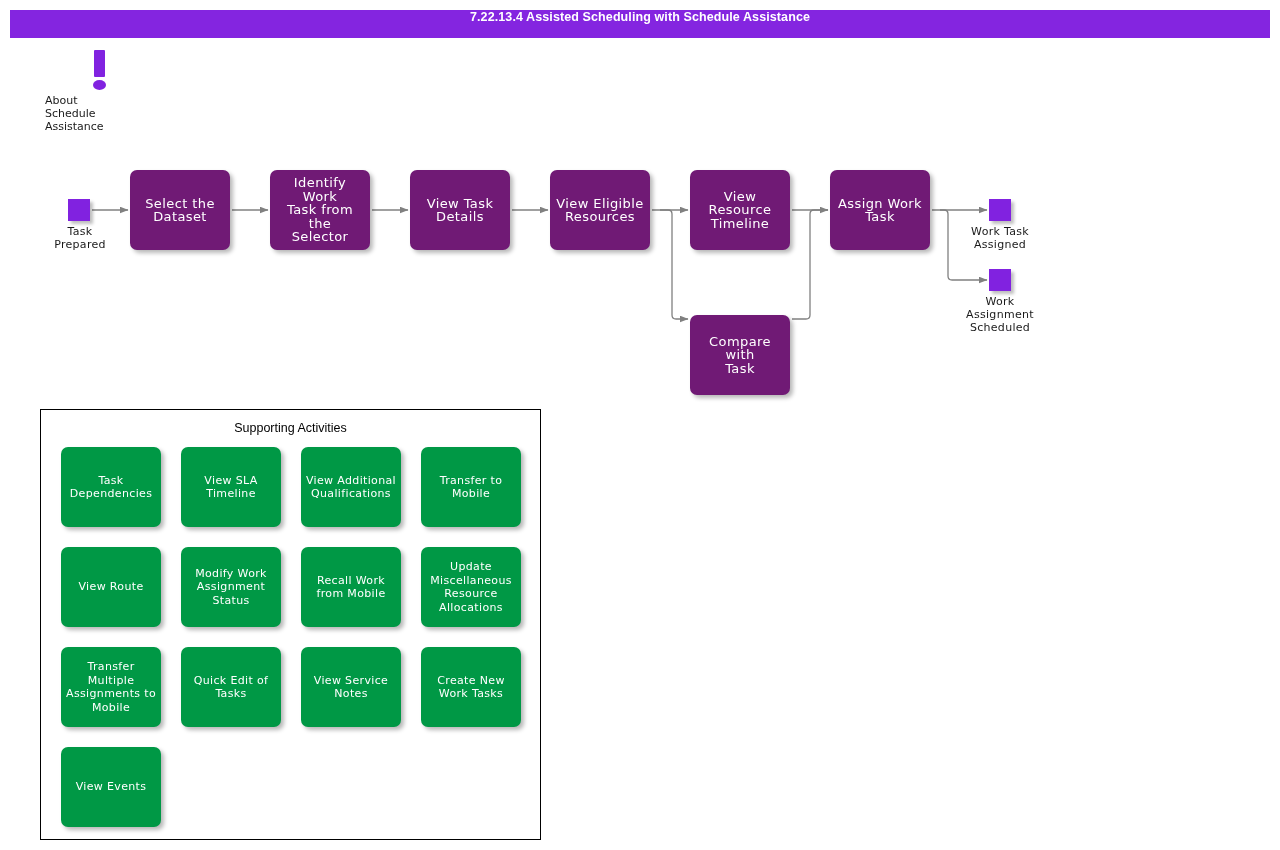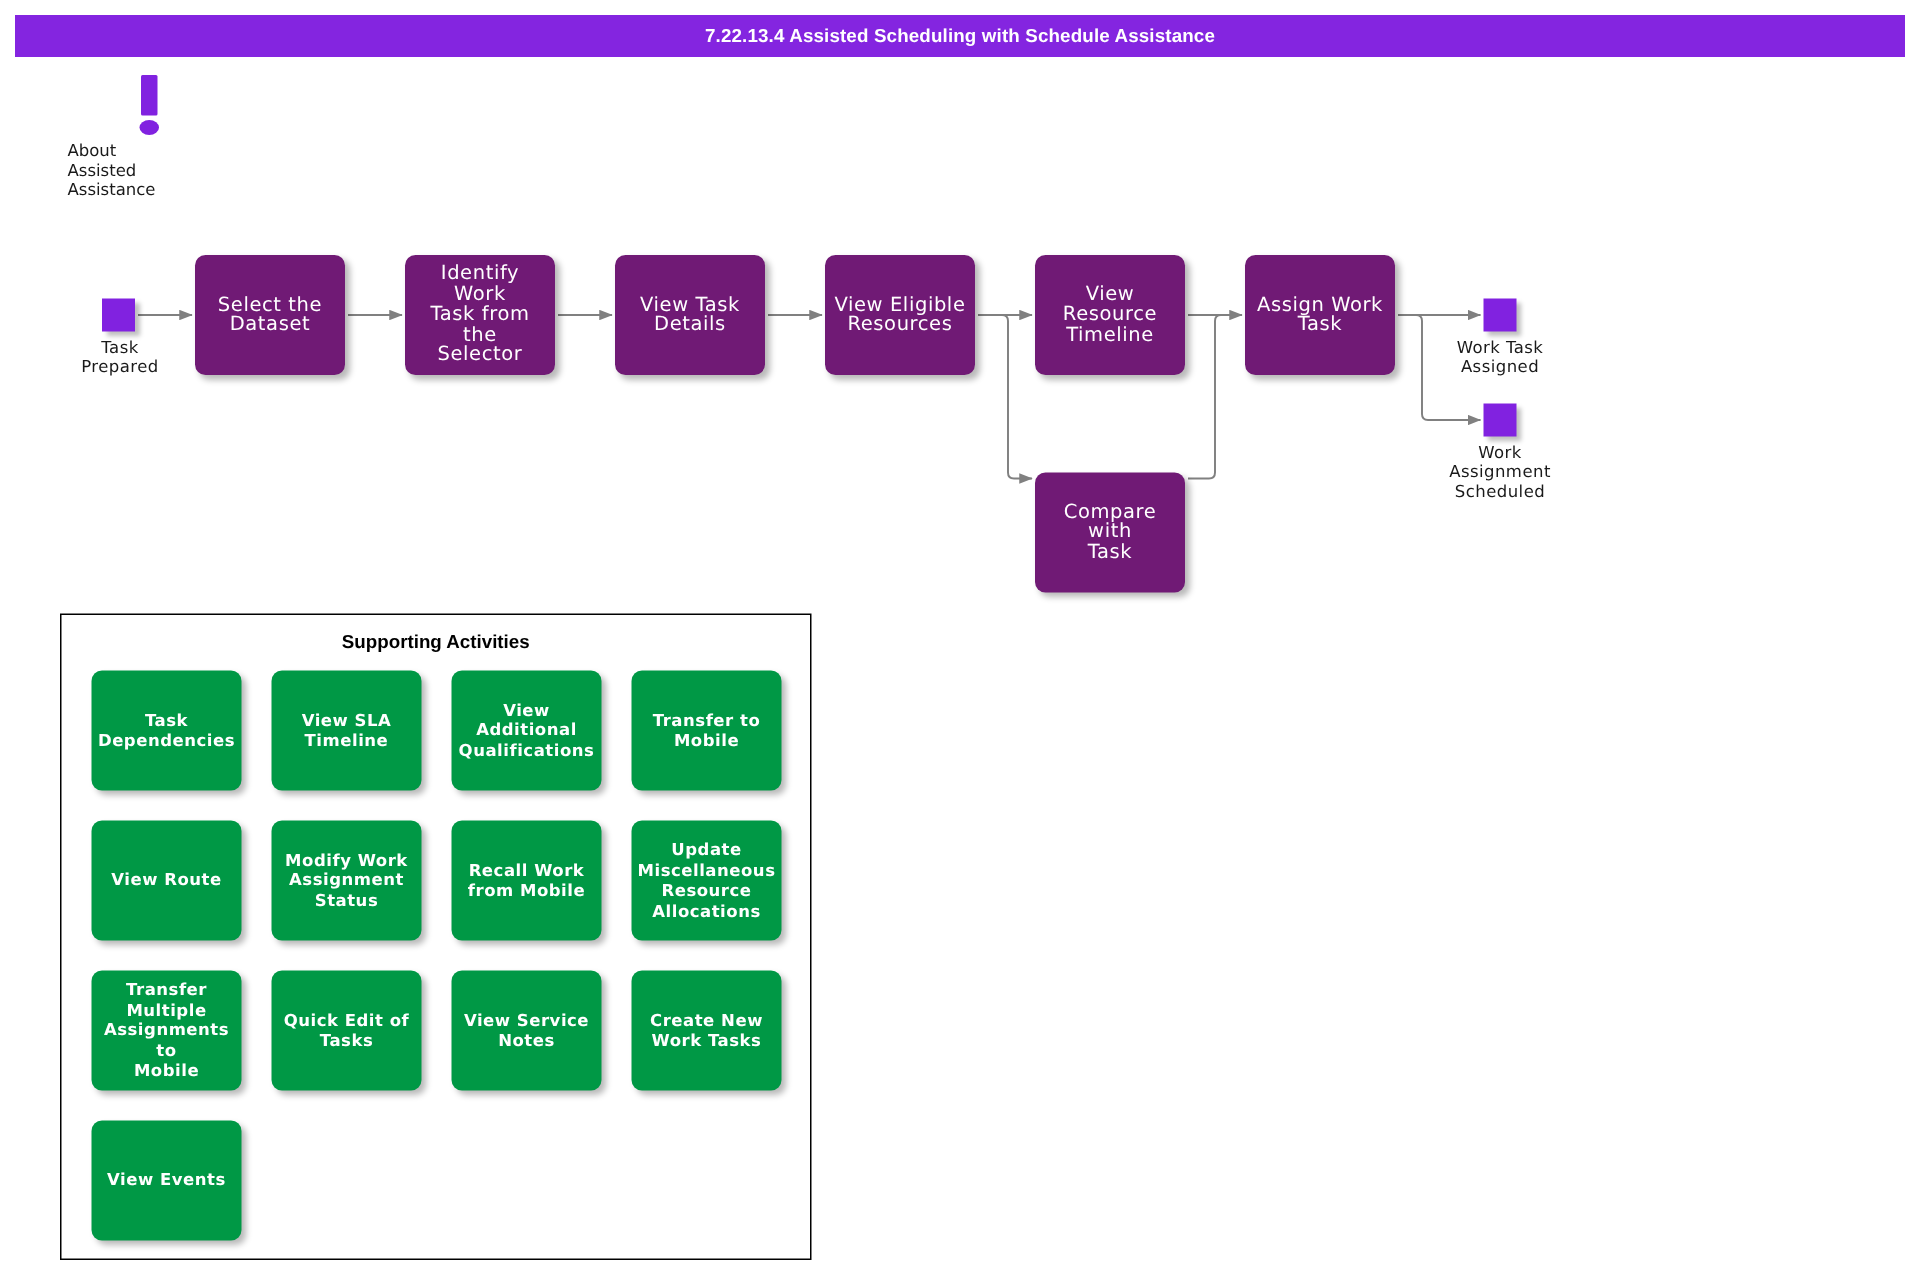--- a/index.html
+++ b/index.html
@@ -17,21 +17,21 @@
 
   
   .titlebar {
     position: absolute;
     left: 10px;
     top: 10px;
     width: 1260px;
     height: 28px;
     background: #8425e0;
     display: flex;
-    align-items: center;
+    align-items: flex-start;
     justify-content: center;
   }
   .titlebar .title-text {
     color: #ffffff;
     font-family: "Liberation Sans", sans-serif;
     font-size: 12.5px;
     font-weight: bold;
     letter-spacing: 0.1px;
   }
 
@@ -132,21 +132,20 @@
   
   .support-panel {
     position: absolute;
     left: 40px;
     top: 409px;
     width: 501px;
     height: 431px;
     border: 1.5px solid #000000;
     background: #ffffff;
     box-sizing: border-box;
-    font-weight: bold;
   }
   .support-title {
     position: absolute;
     left: 0;
     top: 11px;
     width: 100%;
     text-align: center;
     font-family: "Liberation Sans", sans-serif;
     font-size: 12.5px;
     color: #000000;
@@ -220,21 +219,21 @@
       <path d="M792,319 L806,319 Q810,319 810,315 L810,214 Q810,210 814,210 L828,210"></path>
     </g>
   </svg>
 
   <div class="info-marker">
     <div class="bang-bar"></div>
     <div class="bang-dot"></div>
   </div>
   <div class="info-label">
     <div>About</div>
-    <div>Assisted</div>
+    <div>Schedule</div>
     <div>Assistance</div>
   </div>
 
   <div class="terminal" style="left:68px; top:199px;"></div>
   <div class="terminal-label" style="left:25px; top:225px; width:110px;">
     <div>Task</div>
     <div>Prepared</div>
   </div>
 
   <div class="pbox" style="left:130px; top:170px; width:100px; height:80px;">Select the<br>Dataset</div>

